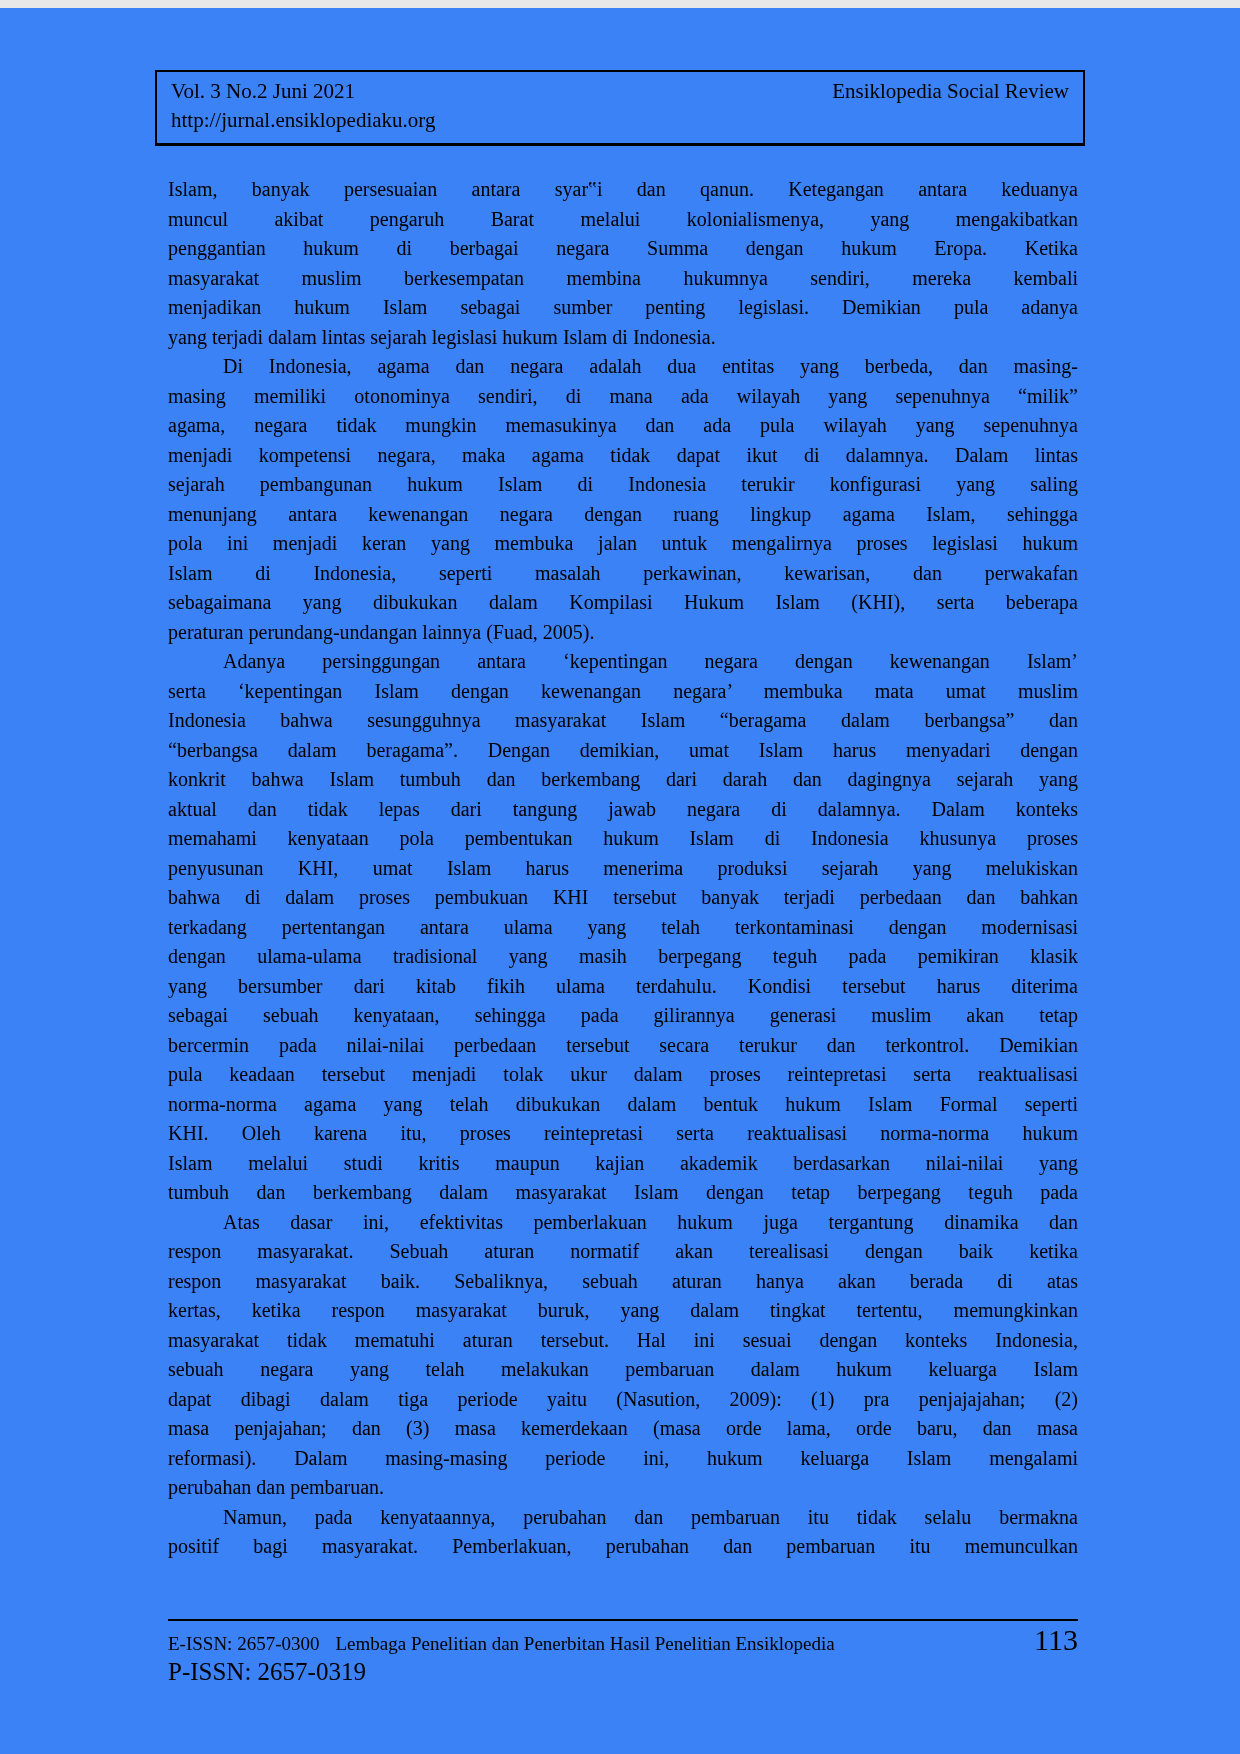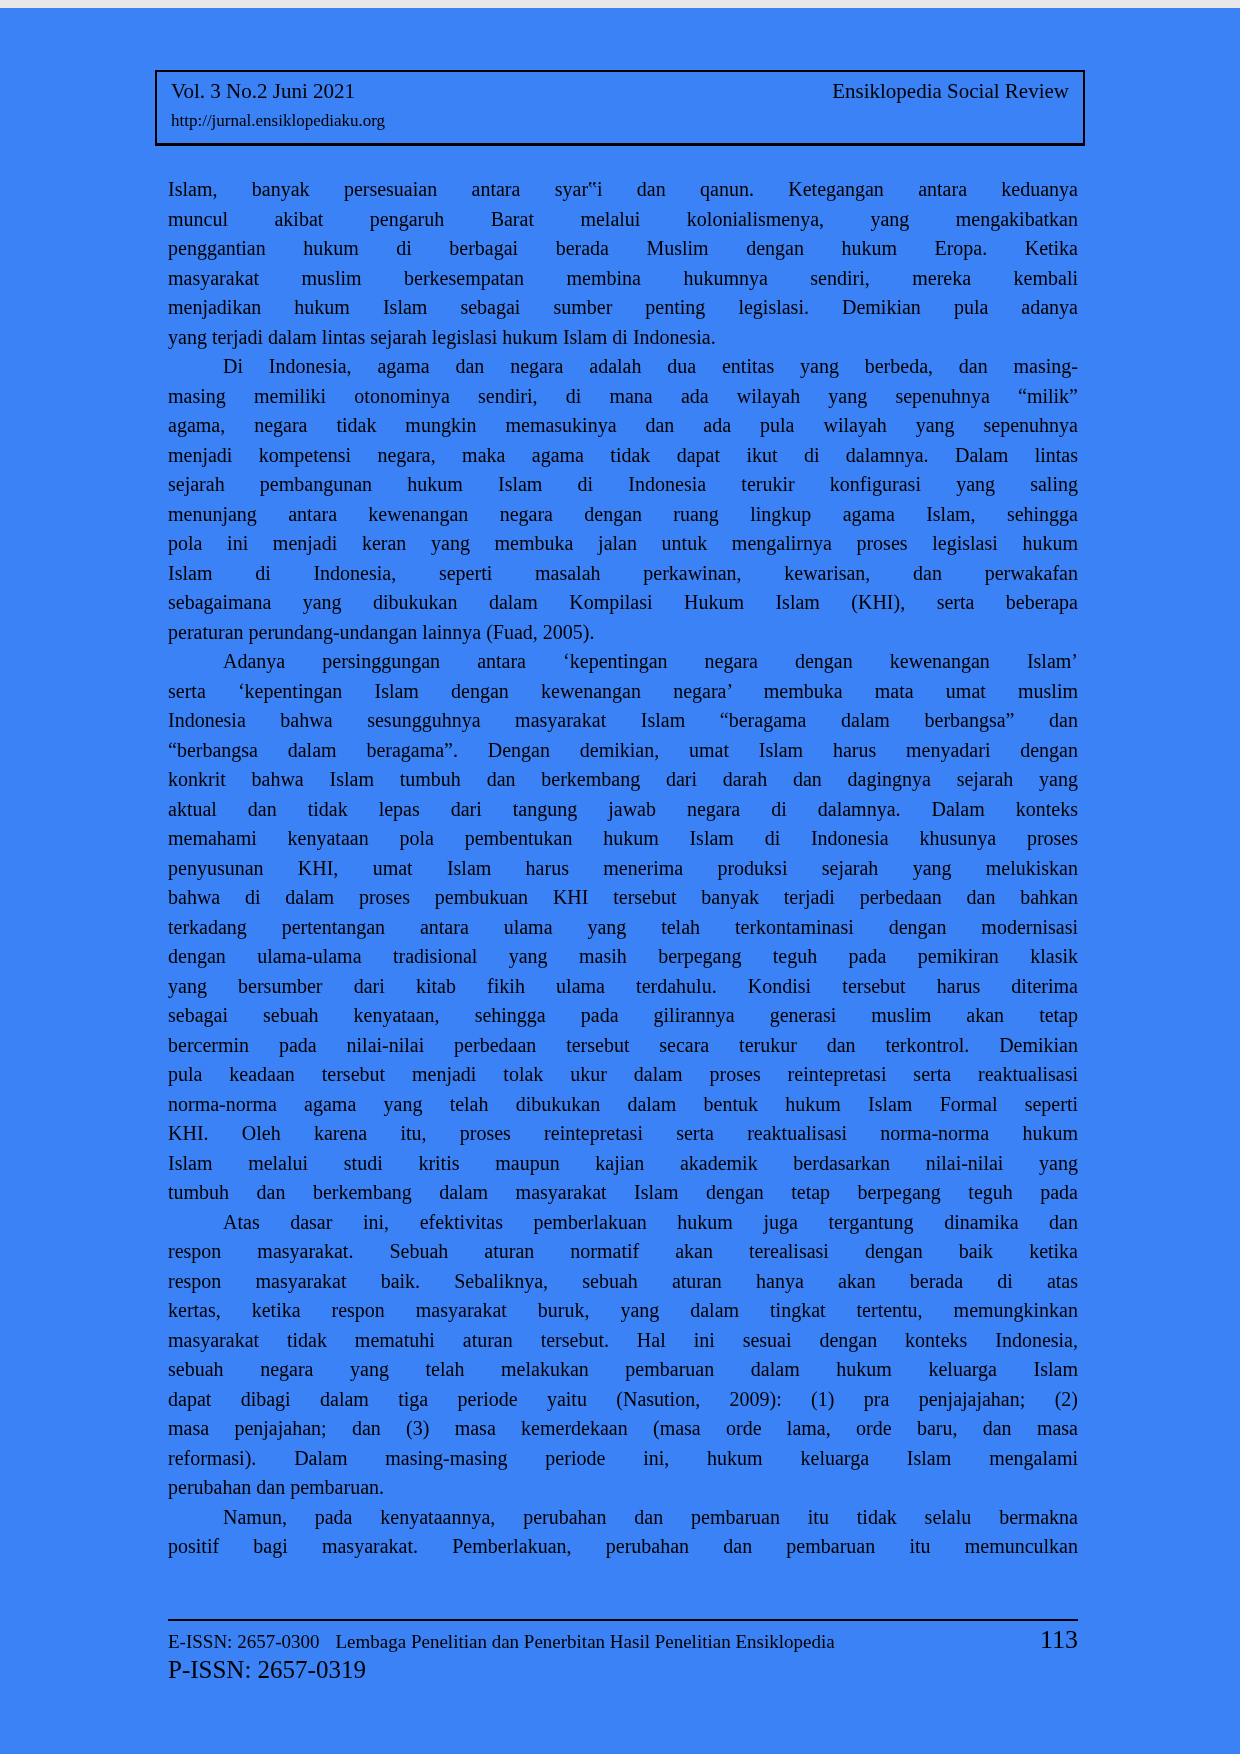--- a/index.html
+++ b/index.html
@@ -27,21 +27,21 @@
   }
   .header-row {
     display: flex;
     justify-content: space-between;
     align-items: baseline;
     font-size: 21px;
     line-height: 29px;
     white-space: nowrap;
   }
   .header-row2 {
-    font-size: 17px;
+    font-size: 21px;
     line-height: 29px;
   }
 
   
   .body-text {
     position: absolute;
     left: 168px;
     top: 167px;
     width: 910px;
     font-size: 20px;
@@ -66,21 +66,21 @@
     padding-top: 5px;
   }
   .footer-row1 {
     display: flex;
     align-items: baseline;
     font-size: 19px;
     line-height: 28px;
   }
   .footer-publisher { margin-left: 16px; }
   .footer-spacer { flex: 1; }
-  .page-number { font-size: 26px; line-height: 28px; }
+  .page-number { font-size: 30px; line-height: 28px; }
   .footer-row2 {
     font-size: 25px;
     line-height: 28px;
   }
 </style>
 </head>
 <body>
 
 <div class="page">
 
@@ -88,21 +88,21 @@
     <div class="header-row">
       <span>Vol. 3 No.2 Juni 2021</span>
       <span>Ensiklopedia Social Review</span>
     </div>
     <div class="header-row2">http://jurnal.ensiklopediaku.org</div>
   </div>
 
   <div class="body-text">
       <div class="line">Islam, banyak persesuaian antara syar‟i dan qanun. Ketegangan antara keduanya</div>
       <div class="line">muncul akibat pengaruh Barat melalui kolonialismenya, yang mengakibatkan</div>
-      <div class="line">penggantian hukum di berbagai berada Muslim dengan hukum Eropa. Ketika</div>
+      <div class="line">penggantian hukum di berbagai negara Summa dengan hukum Eropa. Ketika</div>
       <div class="line">masyarakat muslim berkesempatan membina hukumnya sendiri, mereka kembali</div>
       <div class="line">menjadikan hukum Islam sebagai sumber penting legislasi. Demikian pula adanya</div>
       <div class="line last">yang terjadi dalam lintas sejarah legislasi hukum Islam di Indonesia.</div>
       <div class="line indent">Di Indonesia, agama dan negara adalah dua entitas yang berbeda, dan masing-</div>
       <div class="line">masing memiliki otonominya sendiri, di mana ada wilayah yang sepenuhnya “milik”</div>
       <div class="line">agama, negara tidak mungkin memasukinya dan ada pula wilayah yang sepenuhnya</div>
       <div class="line">menjadi kompetensi negara, maka agama tidak dapat ikut di dalamnya. Dalam lintas</div>
       <div class="line">sejarah pembangunan hukum Islam di Indonesia terukir konfigurasi yang saling</div>
       <div class="line">menunjang antara kewenangan negara dengan ruang lingkup agama Islam, sehingga</div>
       <div class="line">pola ini menjadi keran yang membuka jalan untuk mengalirnya proses legislasi hukum</div>

